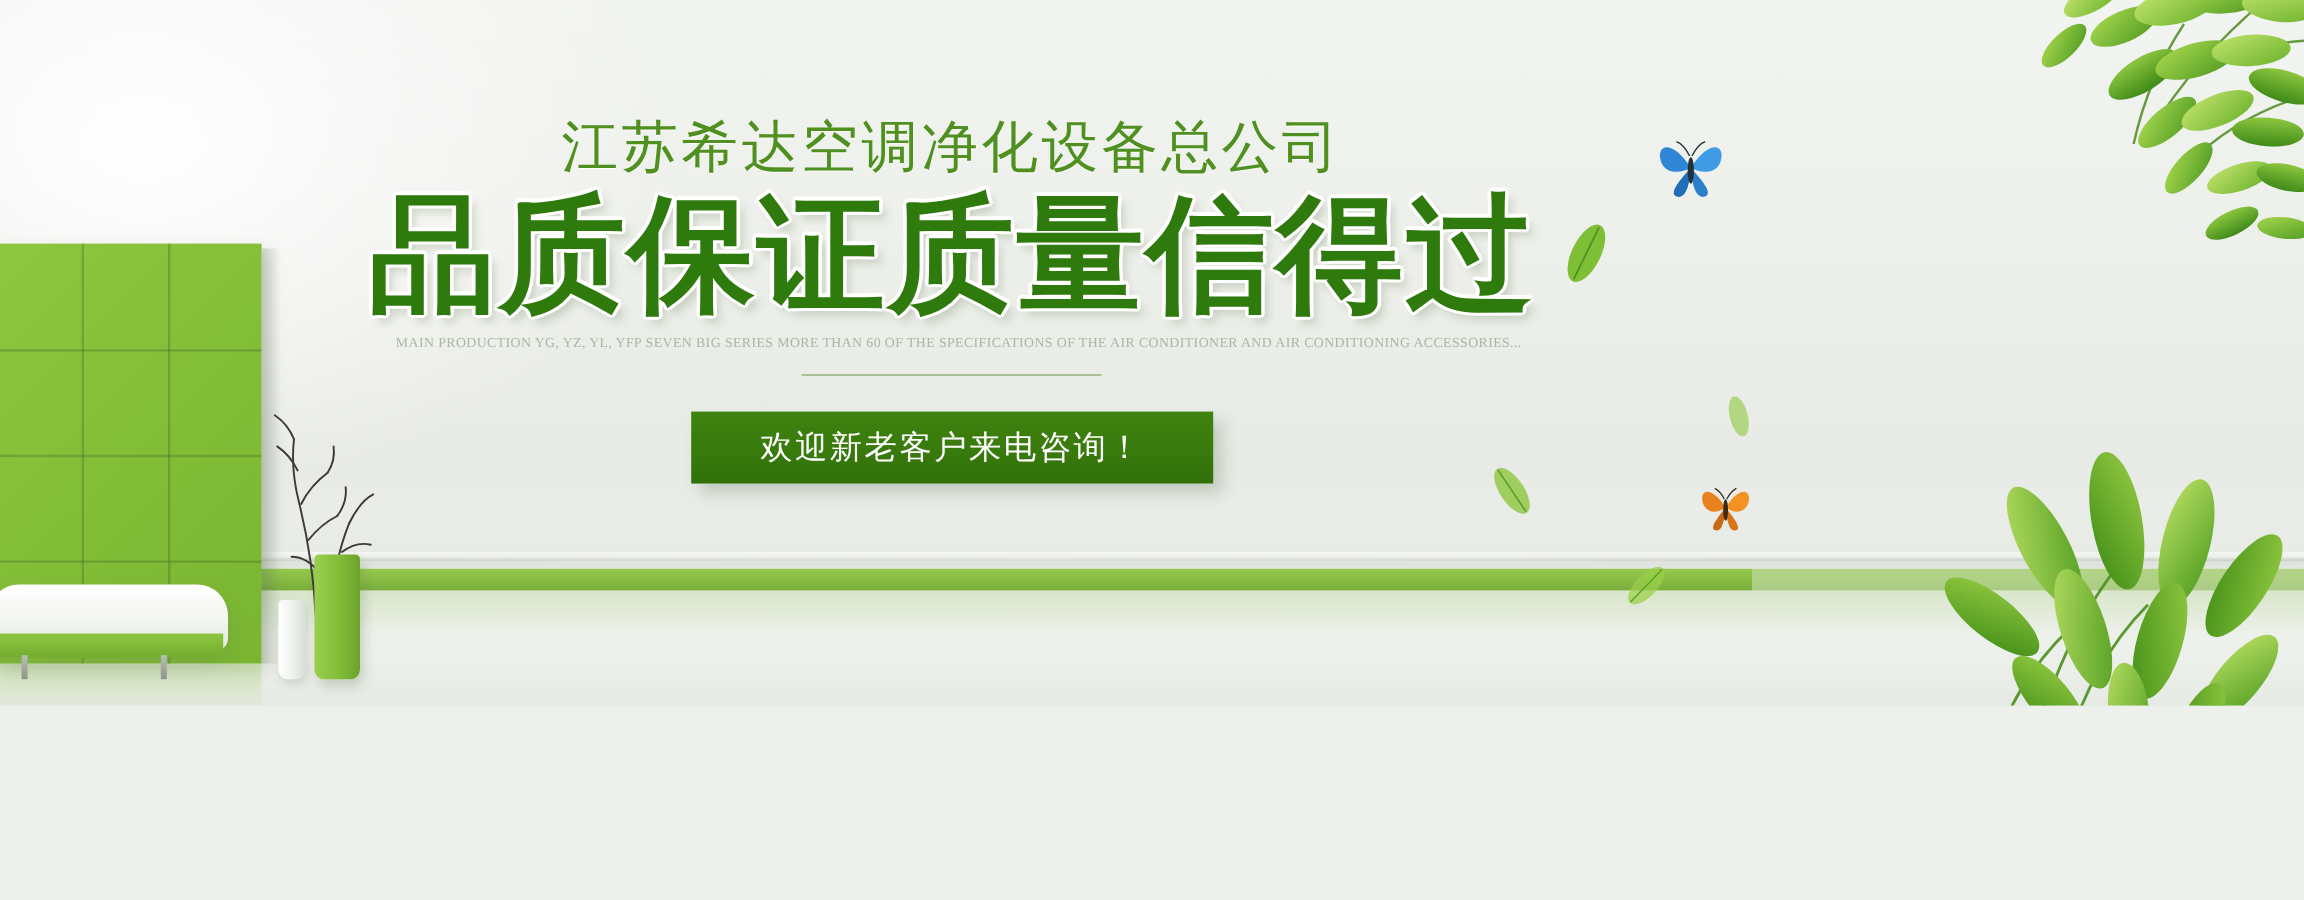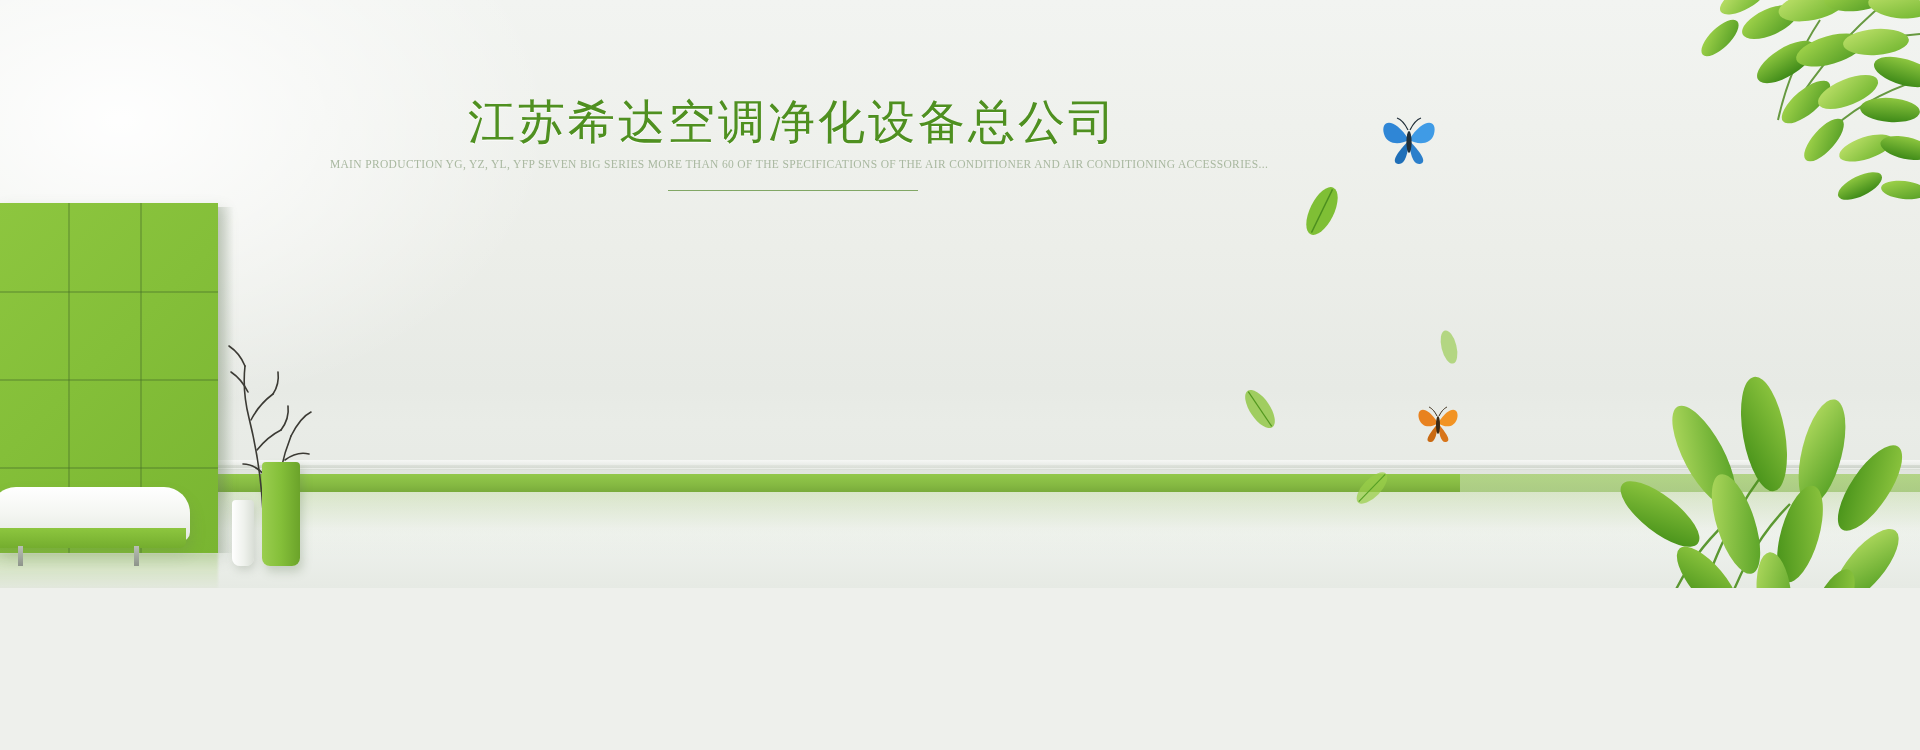--- a/index.html
+++ b/index.html
@@ -301,21 +301,25 @@
       <ellipse cx="506" cy="238" rx="18" ry="46" fill="url(#pg1)" transform="rotate(40 506 238)"></ellipse>
       <ellipse cx="348" cy="254" rx="17" ry="44" fill="url(#pg2)" transform="rotate(-40 348 254)"></ellipse>
       <ellipse cx="414" cy="266" rx="17" ry="42" fill="url(#pg1)" transform="rotate(-6 414 266)"></ellipse>
       <ellipse cx="472" cy="278" rx="16" ry="40" fill="url(#pg2)" transform="rotate(26 472 278)"></ellipse>
     </g>
   </svg>
 
   <div class="textblock">
     <div class="company">江苏希达空调净化设备总公司</div>
 
+    <div class="headline">品质保证质量信得过</div>
 
 
     <div class="subtitle-en">MAIN PRODUCTION YG, YZ, YL, YFP SEVEN BIG SERIES MORE THAN 60 OF THE SPECIFICATIONS OF THE AIR CONDITIONER AND AIR CONDITIONING ACCESSORIES...</div>
 
     <div class="divider"></div>
 
+    <div class="cta-wrap">
+      <div class="cta">欢迎新老客户来电咨询！</div>
+    </div>
   </div>
 
 </div>
 
 </body></html>

